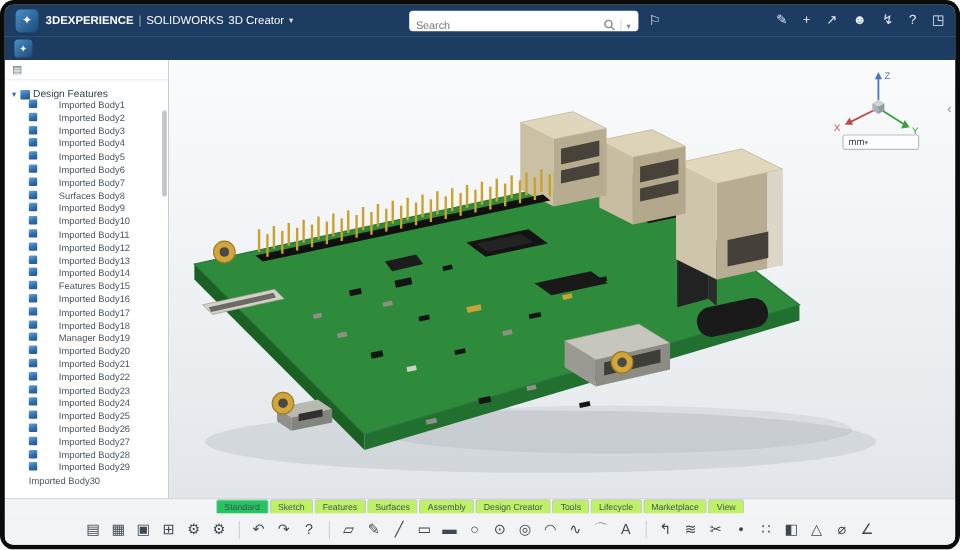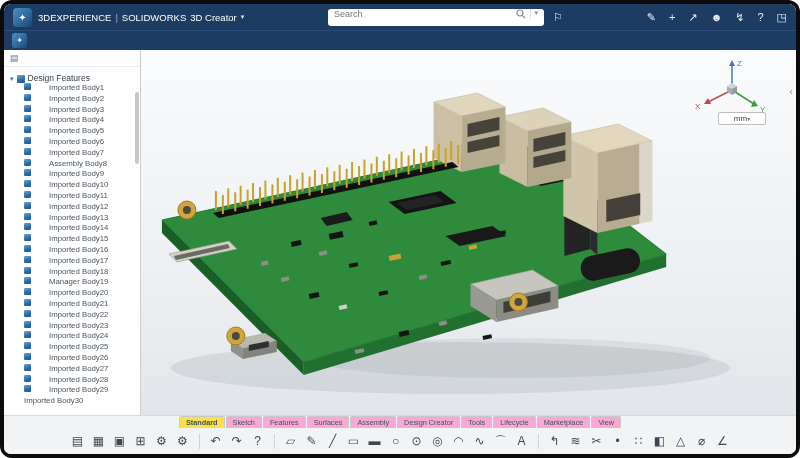--- a/index.html
+++ b/index.html
@@ -5,25 +5,25 @@
   *{margin:0;padding:0;box-sizing:border-box}
   html,body{background:#ffffff}
   body{font-family:"Liberation Sans",sans-serif}
   .frame{width:800px;height:458px;background:#0b0b0b;border-radius:12px;padding:4px}
   .app{width:100%;height:100%;border-radius:7px;overflow:hidden;display:flex;flex-direction:column;background:#fff}
 
   
   .topbar{height:26px;background:#1d3c61;display:flex;align-items:center;padding:0 9px;gap:6px;flex:0 0 auto}
   .logo{width:19px;height:19px;border-radius:4px;background:linear-gradient(135deg,#4a90c8,#1b4976);color:#fff;font-size:10px;display:flex;align-items:center;justify-content:center;flex:0 0 auto}
   .brand{color:#fff;font-size:9.5px;display:flex;gap:4px;align-items:center;white-space:nowrap}
-  .brand .plat{font-weight:normal}
+  .brand .plat{font-weight:bold}
   .brand .sep{opacity:.55}
   .brand .chev{font-size:7px;opacity:.85}
   .search-wrap{flex:1;display:flex;justify-content:center;align-items:center;gap:9px}
-  .search{width:216px;height:17px;background:#fff;border-radius:3px;display:flex;align-items:flex-start;padding:0 6px;gap:4px}
+  .search{width:191px;height:17px;background:#fff;border-radius:3px;display:flex;align-items:flex-end;padding:0 6px;gap:4px}
   .search input{flex:1;border:0;outline:0;font-size:9px;color:#333;font-family:inherit;background:transparent}
   .search .vdiv{width:1px;height:10px;background:#ddd}
   .search .chev{font-size:7px;color:#888}
   .tag-btn{color:#e8eef5;font-size:11px;cursor:pointer}
   .top-icons{display:flex;gap:13px;align-items:center}
   .tb-icon{color:#e8eef5;font-size:11px;line-height:1;cursor:pointer}
 
   
   .subbar{height:20px;background:#1d3c61;border-top:1px solid #2a4d77;display:flex;align-items:center;padding:0 8px;flex:0 0 auto}
   .avatar{width:15px;height:15px;border-radius:3px;background:linear-gradient(135deg,#4a90c8,#1b4976);color:#fff;font-size:8px;display:flex;align-items:center;justify-content:center}
@@ -37,28 +37,28 @@
   .tree-root{display:flex;align-items:flex-end;gap:3px;font-size:8.5px;color:#33414e;height:13px}
   .tree-root .chev{color:#2f72b2;font-size:7px}
   .cube{width:8px;height:8px;border-radius:1px;flex:0 0 auto;background:linear-gradient(160deg,#6aa6d8 0%,#2f6fae 55%,#1f568c 100%)}
   .cube.small{width:7px;height:7px}
   .tree-item{display:flex;align-items:flex-start;gap:18px;height:10.8px;padding-left:14px;font-size:7.8px;color:#4a555f;white-space:nowrap;cursor:default}
   .panel-scroll{position:absolute;right:1px;top:42px;width:4px;height:72px;background:#c7c7c7;border-radius:2px}
 
   .viewport{flex:1;position:relative;overflow:hidden;background:linear-gradient(180deg,#fafbfc 0%,#eef1f4 55%,#e2e6ea 100%)}
   .scene{position:absolute;inset:0;width:100%;height:100%}
   .triad{position:absolute;top:4px;right:24px;width:80px;height:66px}
-  .units{position:absolute;top:62px;right:30px;width:48px;height:13px;border:1px solid #b9bec3;background:#fdfdfd;display:flex;align-items:center;justify-content:center;padding:0 4px;font-size:8px;color:#444;border-radius:2px;cursor:pointer}
+  .units{position:absolute;top:62px;right:30px;width:64px;height:13px;border:1px solid #b9bec3;background:#fdfdfd;display:flex;align-items:center;justify-content:flex-start;padding:0 4px;font-size:8px;color:#444;border-radius:2px;cursor:pointer}
   .units .chev{font-size:6px;color:#777}
   .collapse{position:absolute;top:36px;right:3px;color:#8a9098;font-size:11px;line-height:1;cursor:pointer}
 
   
   .tabsbar{height:13px;background:#f2f3f4;border-top:1px solid #d7dadc;display:flex;justify-content:center;align-items:flex-end;flex:0 0 auto}
-  .tab{font-size:7.3px;color:#43505c;padding:1px 6px;border:1px solid #c6cacd;border-bottom:none;background:#f9a8d4;margin:0 .5px;border-radius:2px 2px 0 0;white-space:nowrap;cursor:pointer}
-  .tab.active{background:#fde047;font-weight:bold}
+  .tab{font-size:7.3px;color:#43505c;padding:1px 6px;border:1px solid #c6cacd;border-bottom:none;background:#bef264;margin:0 .5px;border-radius:2px 2px 0 0;white-space:nowrap;cursor:pointer}
+  .tab.active{background:#22c55e;font-weight:normal}
   .toolbar{height:26px;background:#f2f3f4;display:flex;align-items:center;justify-content:center;flex:0 0 auto;gap:1px}
   .tool{width:20px;height:20px;display:flex;align-items:center;justify-content:center;font-size:12px;color:#3e4750;border-radius:3px;cursor:pointer}
   .tb-div{width:1px;height:15px;background:#cfd3d6;margin:0 5px}
 </style>
 </head>
 <body>
 
 <div class="frame">
   <div class="app">
 
@@ -138,21 +138,21 @@
               <div class="tree-item">
                 <span class="cube small"></span>
                 <span>Imported Body6</span>
               </div>
               <div class="tree-item">
                 <span class="cube small"></span>
                 <span>Imported Body7</span>
               </div>
               <div class="tree-item">
                 <span class="cube small"></span>
-                <span>Assembly Body8</span>
+                <span>Surfaces Body8</span>
               </div>
               <div class="tree-item">
                 <span class="cube small"></span>
                 <span>Imported Body9</span>
               </div>
               <div class="tree-item">
                 <span class="cube small"></span>
                 <span>Imported Body10</span>
               </div>
               <div class="tree-item">
@@ -166,21 +166,21 @@
               <div class="tree-item">
                 <span class="cube small"></span>
                 <span>Imported Body13</span>
               </div>
               <div class="tree-item">
                 <span class="cube small"></span>
                 <span>Imported Body14</span>
               </div>
               <div class="tree-item">
                 <span class="cube small"></span>
-                <span>Imported Body15</span>
+                <span>Features Body15</span>
               </div>
               <div class="tree-item">
                 <span class="cube small"></span>
                 <span>Imported Body16</span>
               </div>
               <div class="tree-item">
                 <span class="cube small"></span>
                 <span>Imported Body17</span>
               </div>
               <div class="tree-item">

